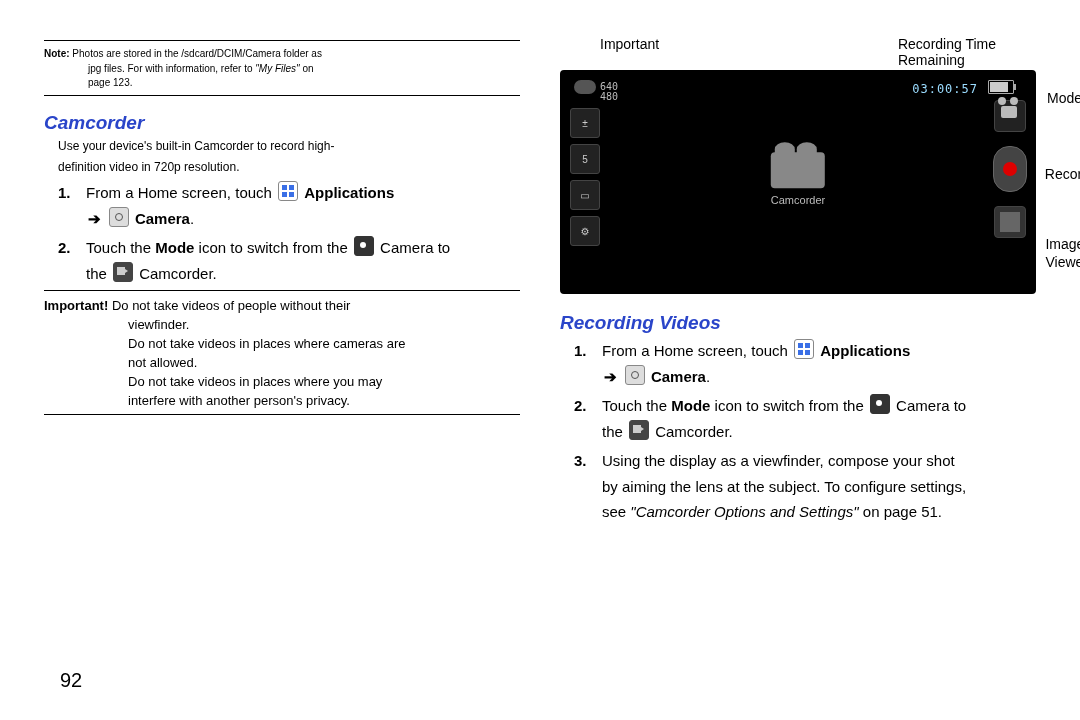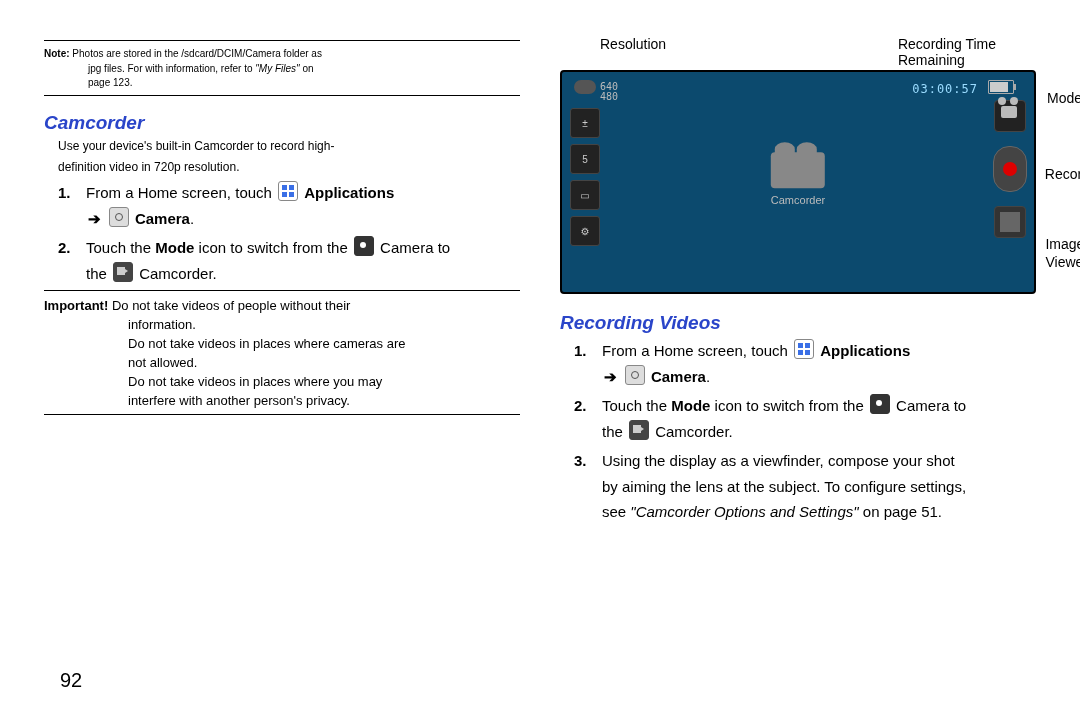--- a/index.html
+++ b/index.html
@@ -27,21 +27,21 @@
   .ic-cammode::before{content:"";position:absolute;left:5px;top:5px;width:6px;height:6px;background:#fff;border-radius:50%;}
   .ic-camcorder{background:#444;border-color:#444;}
   .ic-camcorder::before{content:"";position:absolute;left:3px;top:4px;width:8px;height:8px;background:#ccc;}
   .ic-camcorder::after{content:"";position:absolute;left:11px;top:6px;width:0;height:0;border-top:2px solid transparent;border-bottom:2px solid transparent;border-left:3px solid #ccc;}
   .important-block{font-size:13px;line-height:1.45;}
   .important-block .body{padding-left:84px;}
   .pagelabel{position:absolute;left:60px;bottom:28px;font-size:20px;}
   
   .fig{margin:0 0 18px 0;}
   .fig-labels-top{display:flex;justify-content:space-between;font-size:14px;padding:0 40px 2px 40px;}
-  .fig-screen{position:relative;background:#0c4a6e;border:2px solid #000;border-radius:4px;height:220px;margin:0 0 2px 0;}
+  .fig-screen{position:relative;background:#000000;border:2px solid #000;border-radius:4px;height:220px;margin:0 0 2px 0;}
   .fig-res{position:absolute;left:38px;top:10px;color:#bbb;font-size:10px;font-family:monospace;line-height:1;}
   .fig-time{position:absolute;right:56px;top:10px;color:#9bdcff;font-family:monospace;font-size:12px;letter-spacing:1px;}
   .fig-batt{position:absolute;right:20px;top:8px;width:24px;height:12px;border:1px solid #aaa;border-radius:1px;}
   .fig-batt::after{content:"";position:absolute;right:-3px;top:3px;width:2px;height:6px;background:#aaa;}
   .fig-batt::before{content:"";position:absolute;left:1px;top:1px;width:18px;height:10px;background:#ccc;}
   .fig-cloud{position:absolute;left:12px;top:8px;width:22px;height:14px;background:#555;border-radius:8px;}
   .fig-center{position:absolute;left:50%;top:50%;transform:translate(-50%,-55%);text-align:center;color:#aaa;}
   .fig-center .camcorder-ic{width:54px;height:36px;background:#888;border-radius:4px;margin:0 auto 6px;position:relative;}
   .fig-center .camcorder-ic::before{content:"";position:absolute;left:4px;top:-10px;width:20px;height:14px;background:#888;border-radius:50% 50% 0 0;}
   .fig-center .camcorder-ic::after{content:"";position:absolute;left:26px;top:-10px;width:20px;height:14px;background:#888;border-radius:50% 50% 0 0;}
@@ -102,34 +102,34 @@
           <span>the </span><span class="ic ic-camcorder"></span><span> Camcorder.</span>
         </span>
       </li>
     </ol>
 
     <hr class="hr">
     <div class="important-block">
       <span class="note-lead">Important!</span>
       <span>Do not take videos of people without their</span>
       <div class="body">
-        <span>information.</span><br>
+        <span>viewfinder.</span><br>
         <span>Do not take videos in places where cameras are</span><br>
         <span>not allowed.</span><br>
         <span>Do not take videos in places where you may</span><br>
         <span>interfere with another person's privacy.</span>
       </div>
     </div>
     <hr class="hr">
   </div>
 
   <div class="col">
     <div class="fig">
       <div class="fig-labels-top">
-        <span>Resolution</span>
+        <span>Important</span>
         <span style="text-align:left;">
           <span>Recording Time</span><br>
           <span>Remaining</span>
         </span>
       </div>
       <div style="position:relative;">
         <div class="fig-screen">
           <div class="fig-cloud"></div>
           <div class="fig-res">
             <span>640</span><br>

